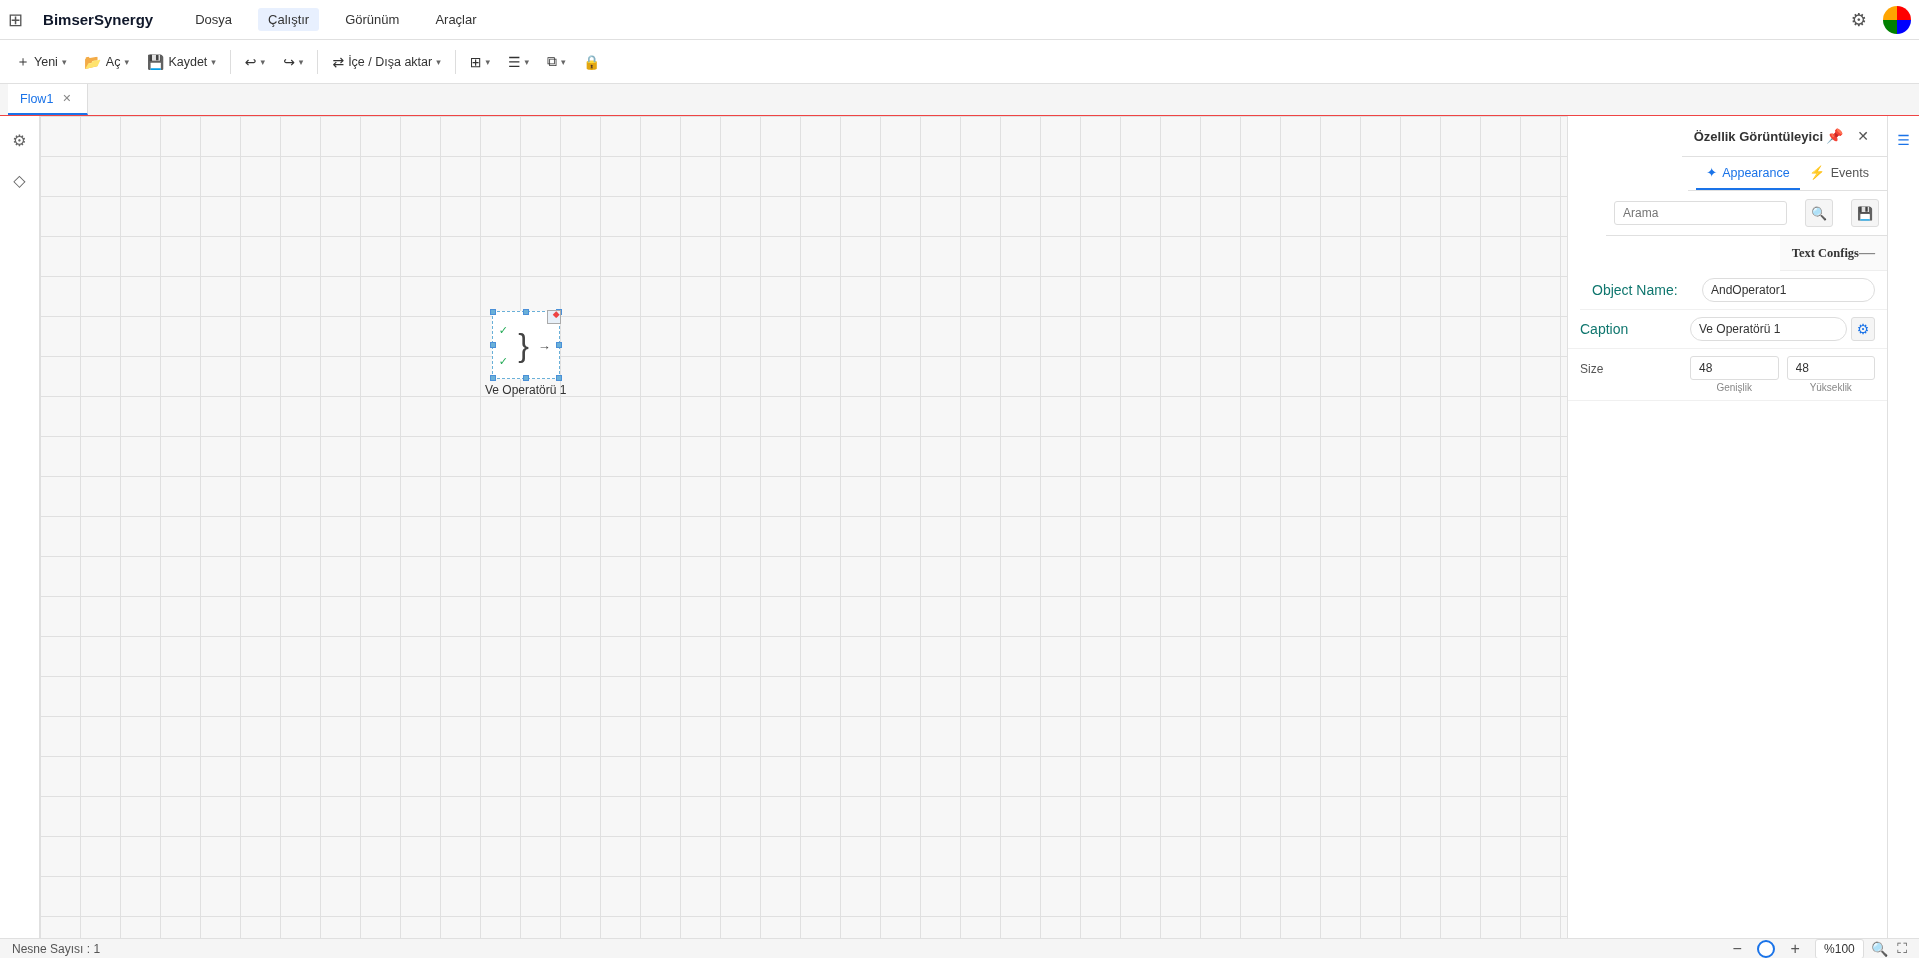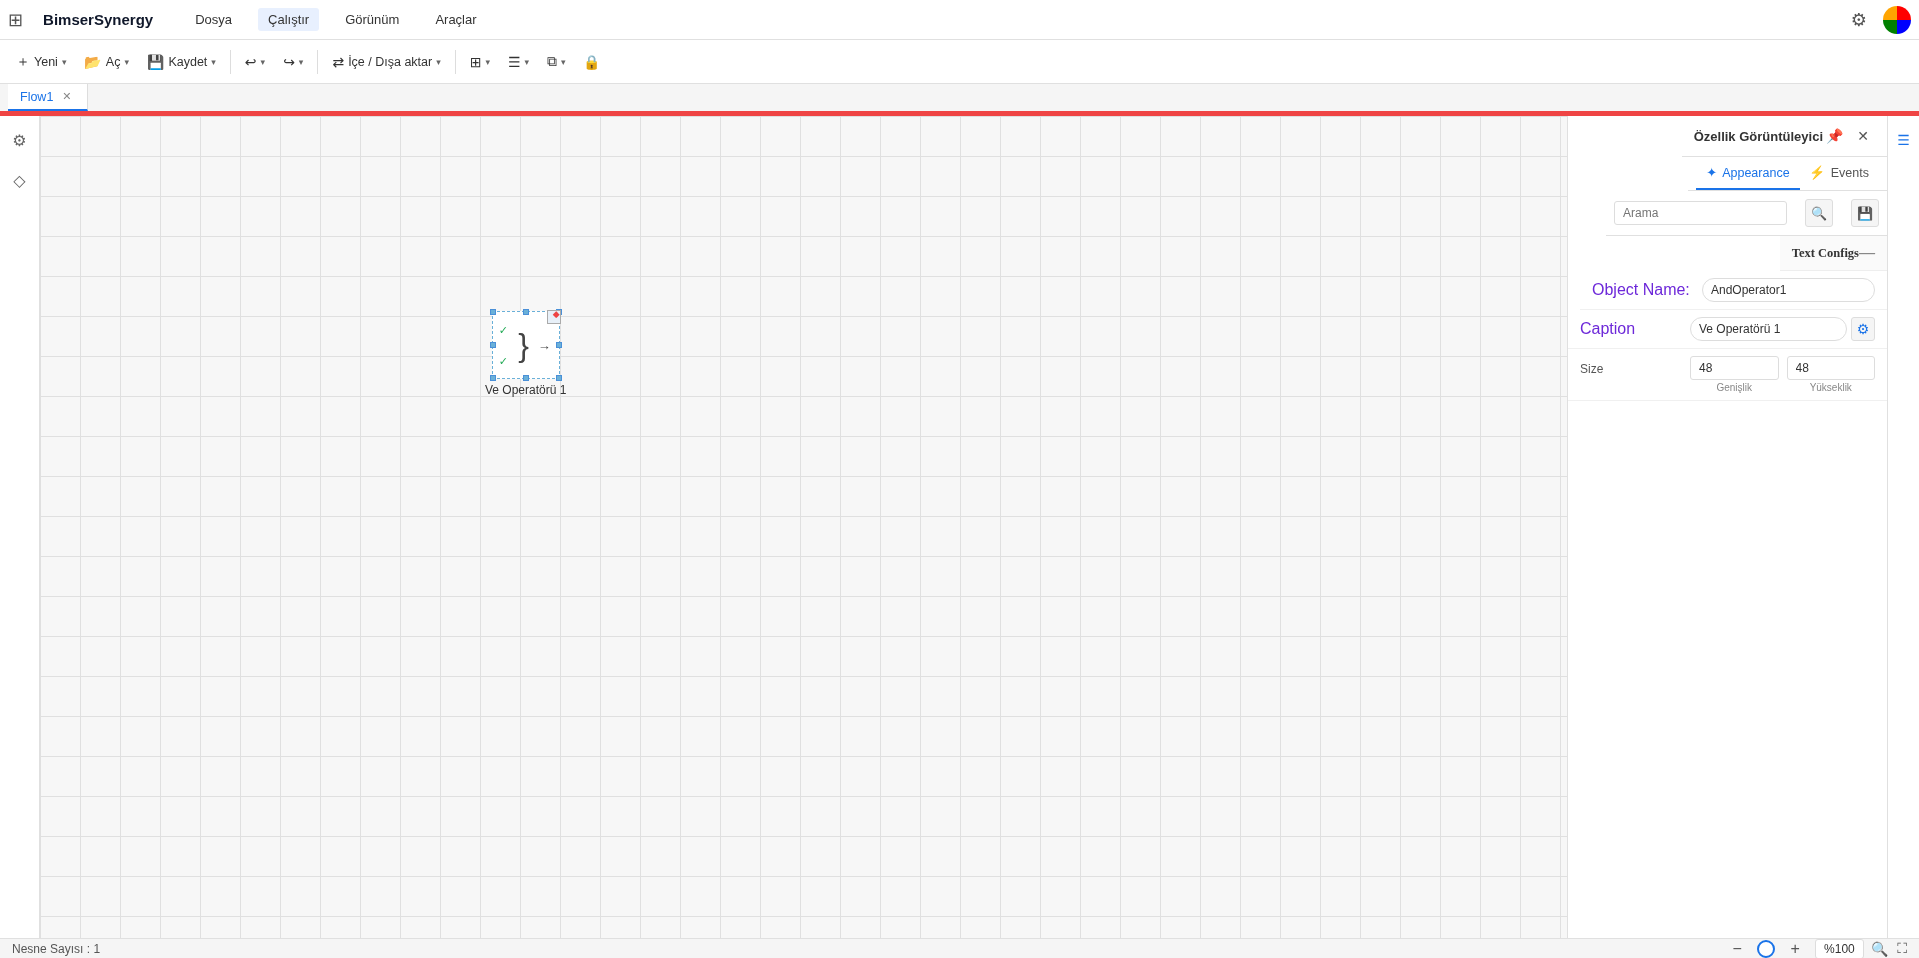--- a/index.html
+++ b/index.html
@@ -16,21 +16,21 @@
     .app-logo { width: 28px; height: 28px; border-radius: 50%; background: conic-gradient(red 0deg 90deg, blue 90deg 180deg, green 180deg 270deg, orange 270deg 360deg); }
 
     
     .toolbar { display: flex; align-items: center; background: #fff; height: 44px; padding: 0 8px; border-bottom: 1px solid #e0e0e0; gap: 2px; flex-shrink: 0; }
     .toolbar-btn { display: flex; align-items: center; gap: 4px; padding: 5px 8px; border-radius: 3px; cursor: pointer; color: #333; font-size: 12.5px; border: none; background: transparent; }
     .toolbar-btn .icon { font-size: 14px; }
     .toolbar-sep { width: 1px; height: 24px; background: #ddd; margin: 0 4px; }
     .chevron { font-size: 9px; color: #666; }
 
     
-    .tabbar { display: flex; align-items: center; background: #f5f5f5; height: 32px; border-bottom: 5px solid #ef4444; flex-shrink: 0; padding-left: 8px; }
+    .tabbar { display: flex; align-items: center; background: #f5f5f5; height: 32px; border-bottom: 1px solid #ef4444; flex-shrink: 0; padding-left: 8px; }
     .tab { display: flex; align-items: center; gap: 6px; padding: 0 12px; height: 100%; font-size: 12.5px; cursor: pointer; color: #333; border-right: 1px solid #ddd; }
     .tab.active { background: #fff; color: #1a73e8; border-bottom: 2px solid #1a73e8; }
     .tab-close { font-size: 11px; color: #888; cursor: pointer; padding: 1px 3px; border-radius: 2px; }
 
     
     .main { display: flex; flex: 1; overflow: hidden; }
 
     
     .left-sidebar { width: 40px; background: #fff; border-right: 1px solid #e0e0e0; display: flex; flex-direction: column; align-items: center; padding-top: 8px; gap: 8px; flex-shrink: 0; }
     .sidebar-icon { width: 32px; height: 32px; display: flex; align-items: center; justify-content: center; color: #666; font-size: 16px; cursor: pointer; border-radius: 4px; }
@@ -80,21 +80,21 @@
 
     .panel-search { display: flex; align-items: center; padding: 8px; border-bottom: 1px solid #e0e0e0; gap: 18px; }
     .panel-search input { flex: 1; border: 1px solid #ddd; border-radius: 3px; padding: 4px 8px; font-size: 12px; outline: none; color: #333; }
     .panel-search-btn { width: 28px; height: 28px; display: flex; align-items: center; justify-content: center; cursor: pointer; color: #555; border: 1px solid #ddd; background: #f5f5f5; border-radius: 3px; }
     .panel-save-btn { width: 28px; height: 28px; display: flex; align-items: center; justify-content: center; cursor: pointer; color: #555; border: 1px solid #ddd; background: #f5f5f5; border-radius: 3px; }
 
     .section-header { display: flex; align-items: center; justify-content: space-between; padding: 8px 12px; background: #fafafa; border-bottom: 1px solid #eee; font-size: 12.5px; font-weight: 600; color: #333; font-family: Liberation Serif, serif; }
     .section-collapse { color: #888; cursor: pointer; font-size: 16px; }
 
     .prop-row { display: flex; align-items: center; padding: 7px 12px; border-bottom: 1px solid #f0f0f0; min-height: 36px; }
-    .prop-label { width: 110px; font-size: 16px; color: #6d28d9; flex-shrink: 0; }
+    .prop-label { width: 110px; font-size: 14px; color: #0f766e; flex-shrink: 0; }
     .prop-value { flex: 1; }
     .prop-input { width: 100%; border: 1px solid #ddd; border-radius: 12px; padding: 4px 8px; font-size: 12px; color: #333; outline: none; }
     .prop-input-group { display: flex; align-items: center; gap: 4px; }
     .prop-input-group .prop-input { flex: 1; }
     .prop-icon-btn { width: 24px; height: 24px; display: flex; align-items: center; justify-content: center; border: 1px solid #ddd; background: #f5f5f5; border-radius: 3px; cursor: pointer; color: #1a73e8; font-size: 14px; }
 
     
     .toggle-switch { display: flex; align-items: center; }
     .toggle-track { width: 36px; height: 18px; background: #1a1a1a; border-radius: 9px; position: relative; cursor: pointer; }
     .toggle-thumb { width: 14px; height: 14px; background: #fff; border-radius: 50%; position: absolute; top: 2px; left: 2px; transition: left 0.2s; }

